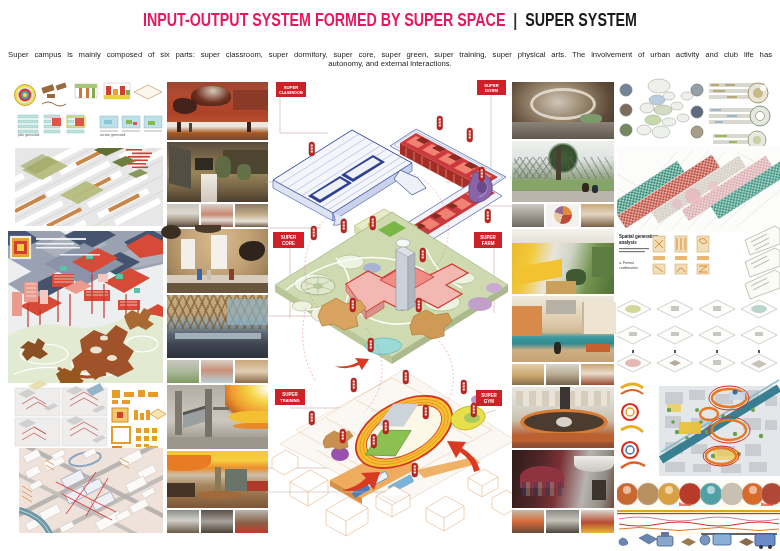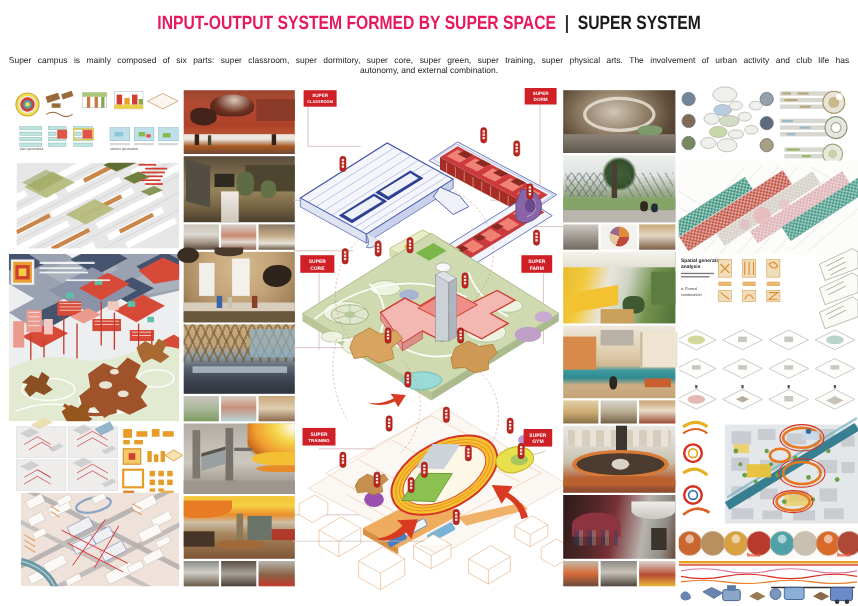--- a/index.html
+++ b/index.html
@@ -8,21 +8,21 @@
 </style>
 </head>
 <body>
 
 <div class="ab" style="left:0;top:10px;width:780px;text-align:center;font-size:17.5px;font-weight:bold;white-space:nowrap;transform:scaleX(0.815);transform-origin:50% 50%;">
 <span style="color:#e5195c;">INPUT-OUTPUT SYSTEM FORMED BY SUPER SPACE</span><span style="color:#333;">&nbsp; | &nbsp;</span><span style="color:#1a1a1a;">SUPER SYSTEM</span>
 </div>
 
 <div class="ab" style="left:8px;top:38px;width:764px;font-size:7.7px;line-height:9.2px;color:#222;margin-top:12px;">
 <div style="text-align:justify;text-align-last:justify;">Super campus is mainly composed of six parts: super classroom, super dormitory, super core, super green, super training, super physical arts. The involvement of urban activity and club life has</div>
-<div style="text-align:center;">autonomy, and external combination.</div>
+<div style="text-align:center;">autonomy, and external interactions.</div>
 </div>
 
 <svg class="ab" style="left:0;top:78px;" width="166" height="460" viewBox="0 0 166 460">
 <defs>
 <clipPath id="clipP2">
         <rect x="15" y="70" width="148" height="78"></rect>
       </clipPath>
 <clipPath id="clipP3">
         <rect x="8" y="153" width="155" height="152"></rect>
       </clipPath>

